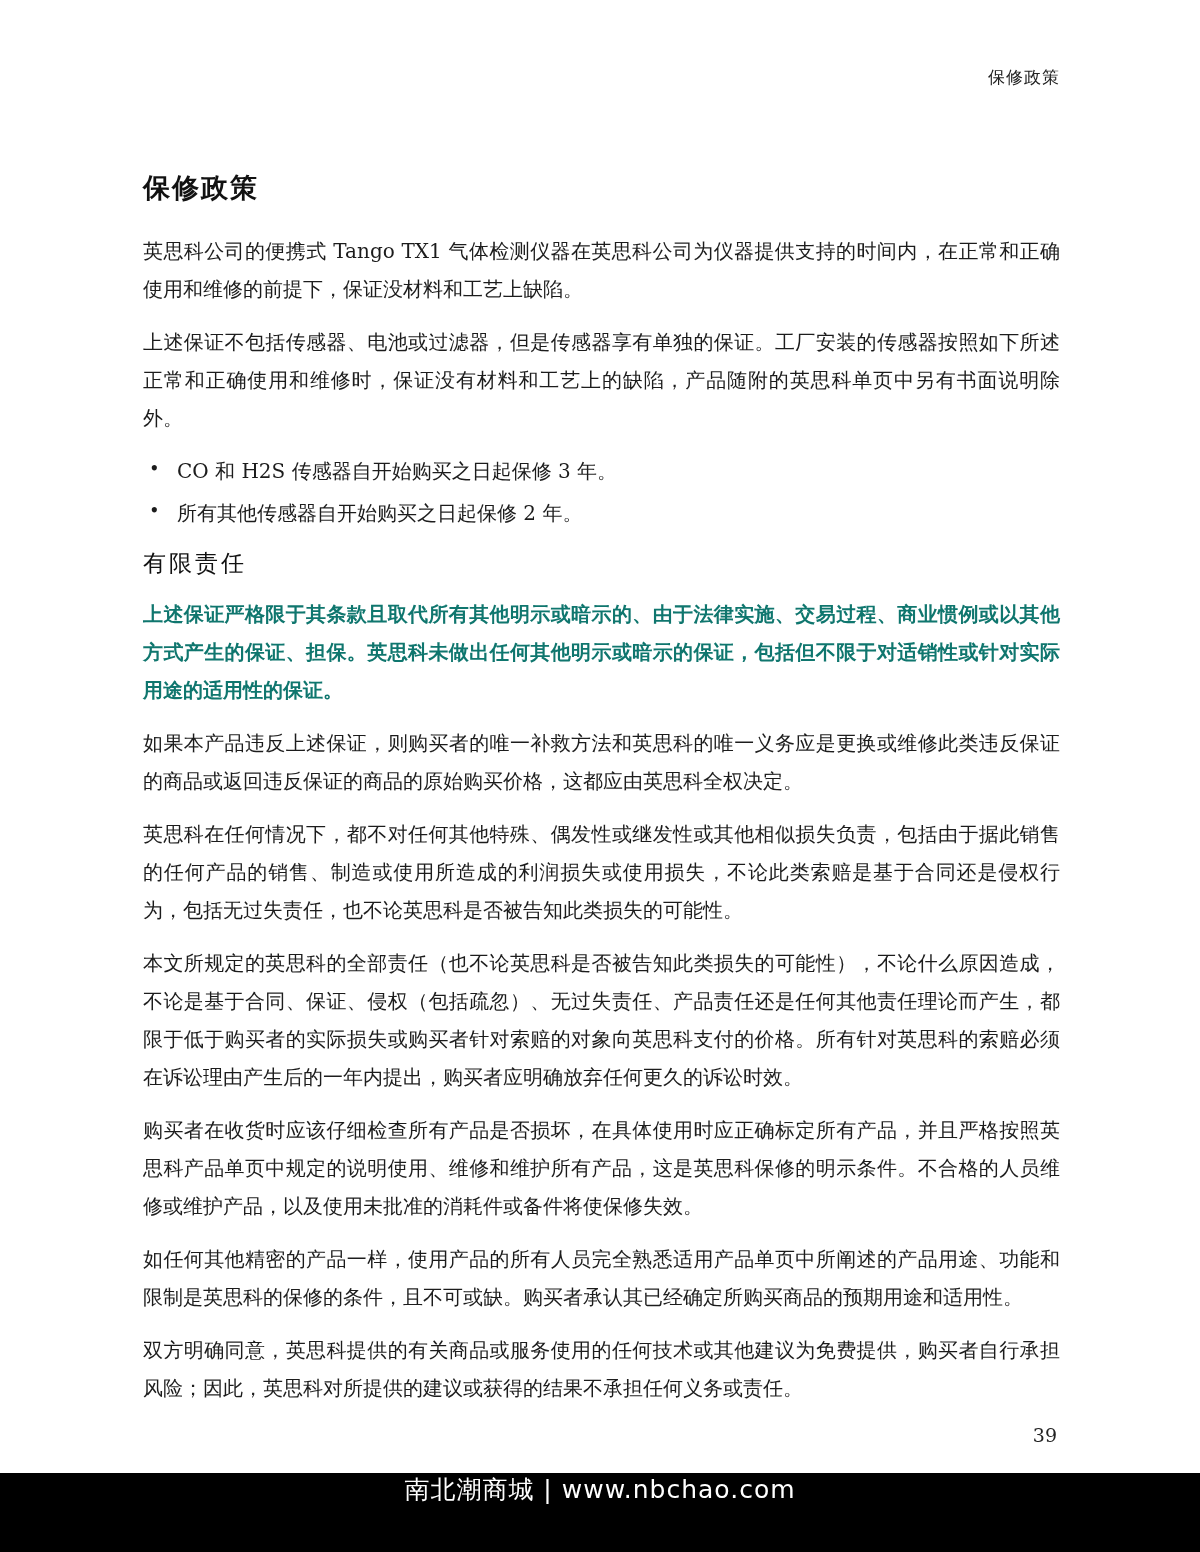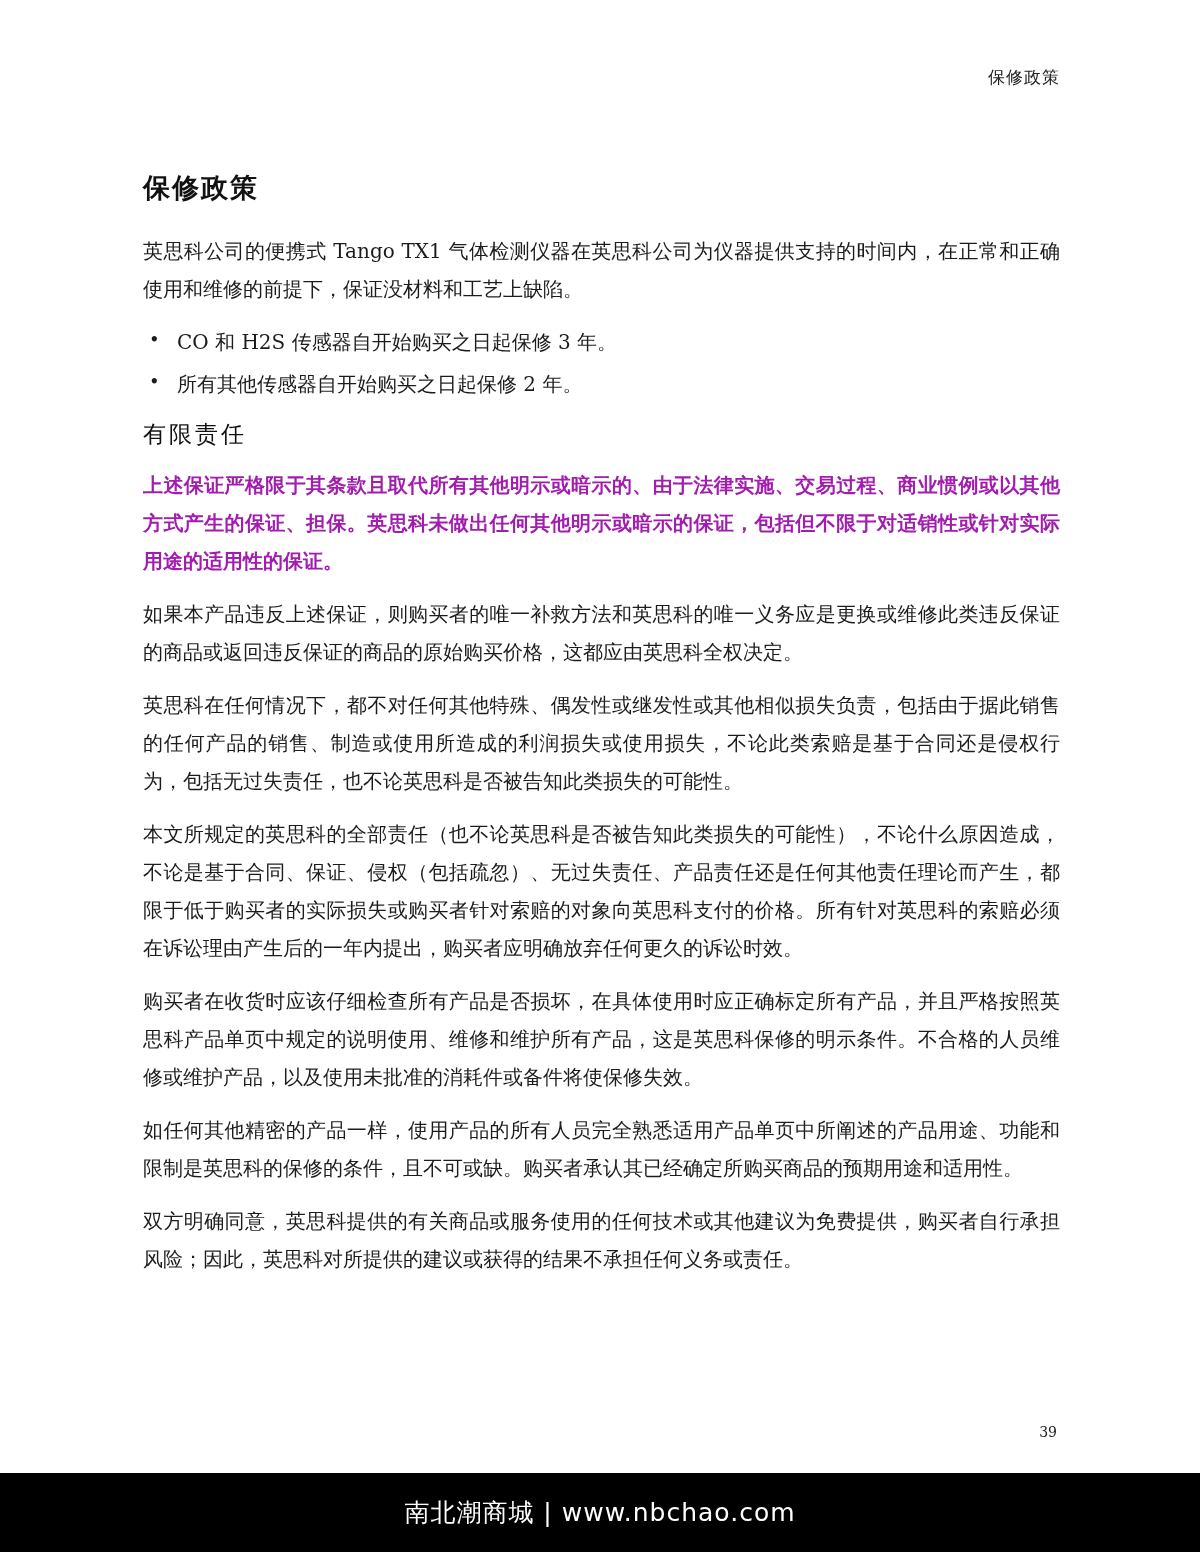--- a/index.html
+++ b/index.html
@@ -64,38 +64,38 @@
   }
   .section-title {
     font-size: 23px;
     font-weight: normal;
     letter-spacing: 3px;
     margin: 16px 0 16px 0;
     color: #111111;
   }
   .para.bold {
     font-weight: bold;
-    color: #a21caf;
+    color: #0f766e;
   }
   .page-number {
     position: absolute;
     right: 143px;
     top: 1424px;
-    font-size: 14px;
+    font-size: 19px;
     color: #222222;
   }
   .footer-bar {
     position: absolute;
     left: 0;
     bottom: 0;
     width: 100%;
     height: 79px;
     background: #000000;
     display: flex;
-    align-items: center;
+    align-items: flex-start;
     justify-content: center;
   }
   .footer-text {
     color: #ffffff;
     font-size: 25px;
     letter-spacing: 1px;
     font-family: "DejaVu Sans", "Liberation Sans", sans-serif;
   }
 </style>
 </head>
@@ -104,20 +104,21 @@
 <div class="page">
 
   <div class="running-header">保修政策</div>
 
   <div class="content">
 
     <h1 class="doc-title">保修政策</h1>
 
     <p class="para">英思科公司的便携式 Tango TX1 气体检测仪器在英思科公司为仪器提供支持的时间内，在正常和正确使用和维修的前提下，保证没材料和工艺上缺陷。</p>
 
+    <p class="para">上述保证不包括传感器、电池或过滤器，但是传感器享有单独的保证。工厂安装的传感器按照如下所述正常和正确使用和维修时，保证没有材料和工艺上的缺陷，产品随附的英思科单页中另有书面说明除外。</p>
 
     <ul class="bullet-list">
       <li class="bullet-item">
         <span class="bullet-dot">•</span>
         <span>CO 和 H2S 传感器自开始购买之日起保修 3 年。</span>
       </li>
       <li class="bullet-item">
         <span class="bullet-dot">•</span>
         <span>所有其他传感器自开始购买之日起保修 2 年。</span>
       </li>

